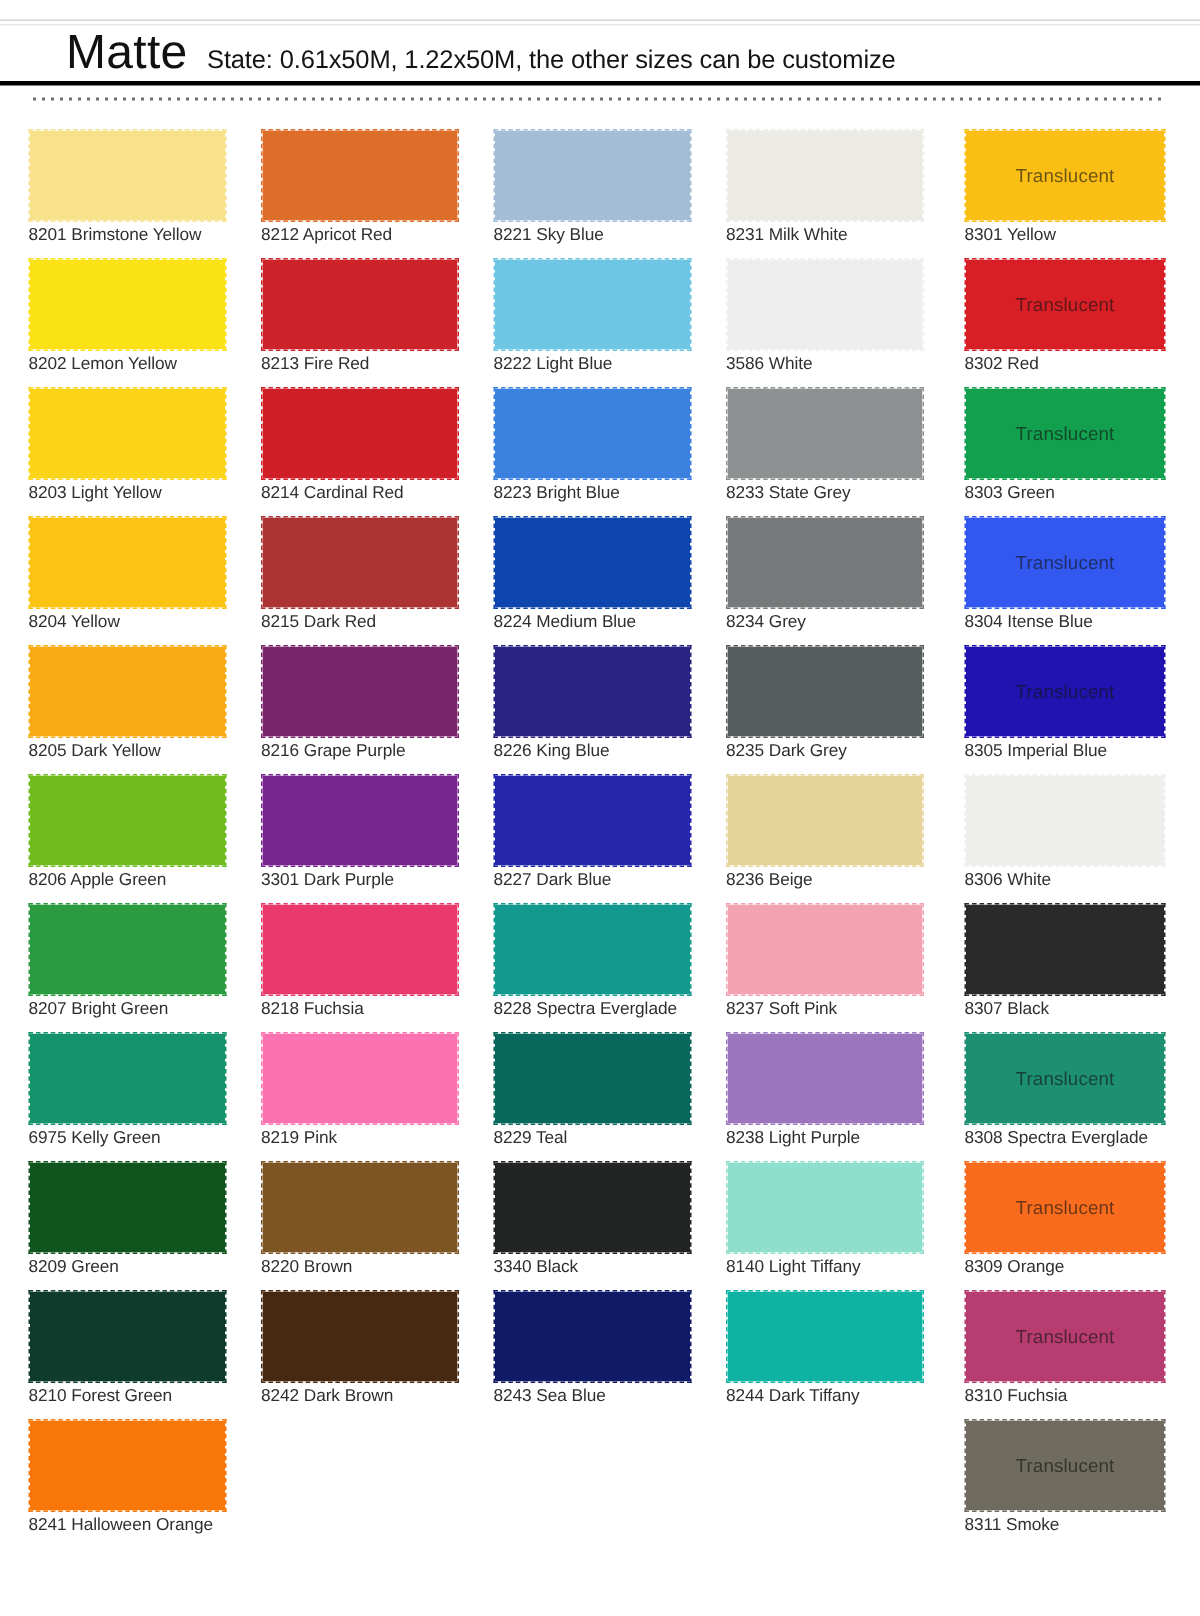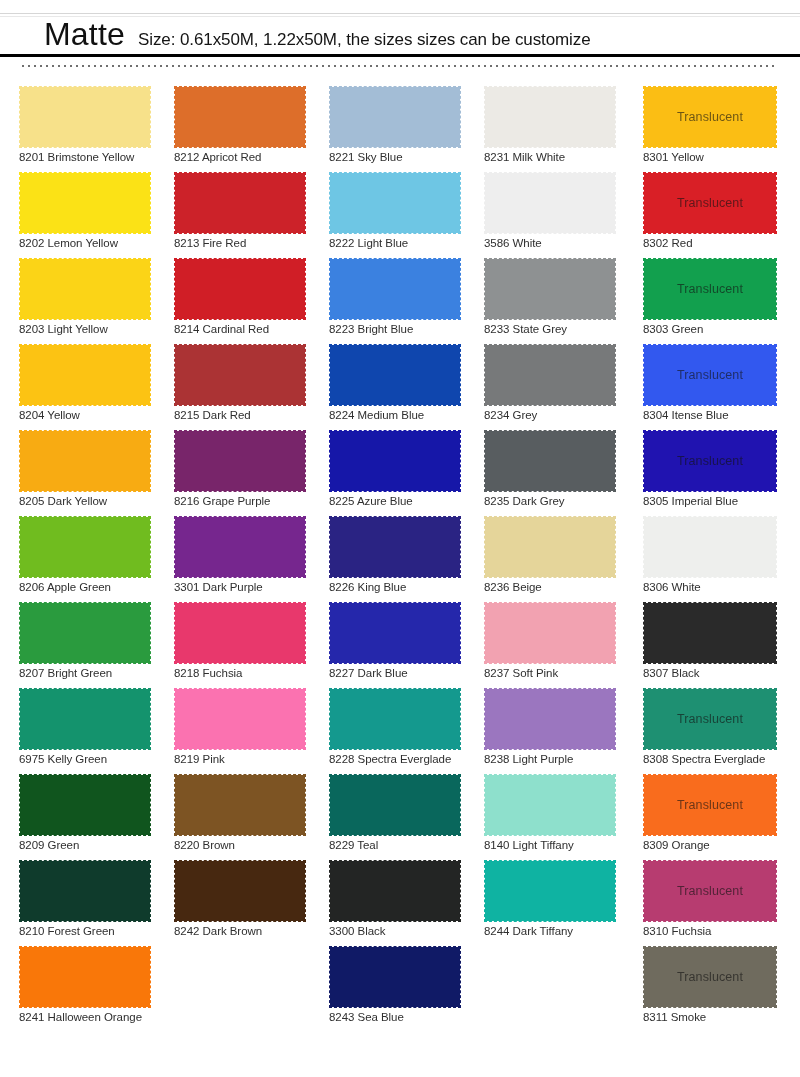--- a/index.html
+++ b/index.html
@@ -140,21 +140,21 @@
   .col.c4 .swatch { width: 134px; }
 </style>
 </head>
 <body>
 
 <div id="header">
   <div class="hdr-rule-top"></div>
   <div class="hdr-rule-top2"></div>
   <div class="hdr-text-wrap">
     <span id="title-matte">Matte</span>
-    <span id="title-size">Size: 0.61x50M, 1.22x50M, the sizes sizes can be customize</span>
+    <span id="title-size">State: 0.61x50M, 1.22x50M, the other sizes can be customize</span>
   </div>
   <div class="hdr-rule-black"></div>
   <div class="hdr-dotted"></div>
 </div>
 
 <div id="grid">
     <div class="col c0">
       <div class="cell">
         <div class="swatch" style="border-color: rgb(247, 225, 138);">
           <div class="chip" style="background: rgb(247, 225, 138);"></div>
@@ -303,26 +303,20 @@
         </div>
         <div class="cap">8223 Bright Blue</div>
       </div>
       <div class="cell">
         <div class="swatch" style="border-color: rgb(15, 70, 174);">
           <div class="chip" style="background: rgb(15, 70, 174);"></div>
         </div>
         <div class="cap">8224 Medium Blue</div>
       </div>
       <div class="cell">
-        <div class="swatch" style="border-color: rgb(22, 23, 168);">
-          <div class="chip" style="background: rgb(22, 23, 168);"></div>
-        </div>
-        <div class="cap">8225 Azure Blue</div>
-      </div>
-      <div class="cell">
         <div class="swatch" style="border-color: rgb(42, 35, 131);">
           <div class="chip" style="background: rgb(42, 35, 131);"></div>
         </div>
         <div class="cap">8226 King Blue</div>
       </div>
       <div class="cell">
         <div class="swatch" style="border-color: rgb(37, 39, 171);">
           <div class="chip" style="background: rgb(37, 39, 171);"></div>
         </div>
         <div class="cap">8227 Dark Blue</div>
@@ -336,21 +330,21 @@
       <div class="cell">
         <div class="swatch" style="border-color: rgb(9, 103, 92);">
           <div class="chip" style="background: rgb(9, 103, 92);"></div>
         </div>
         <div class="cap">8229 Teal</div>
       </div>
       <div class="cell">
         <div class="swatch" style="border-color: rgb(35, 37, 36);">
           <div class="chip" style="background: rgb(35, 37, 36);"></div>
         </div>
-        <div class="cap">3300 Black</div>
+        <div class="cap">3340 Black</div>
       </div>
       <div class="cell">
         <div class="swatch" style="border-color: rgb(16, 26, 102);">
           <div class="chip" style="background: rgb(16, 26, 102);"></div>
         </div>
         <div class="cap">8243 Sea Blue</div>
       </div>
     </div>
     <div class="col c3">
       <div class="cell">

